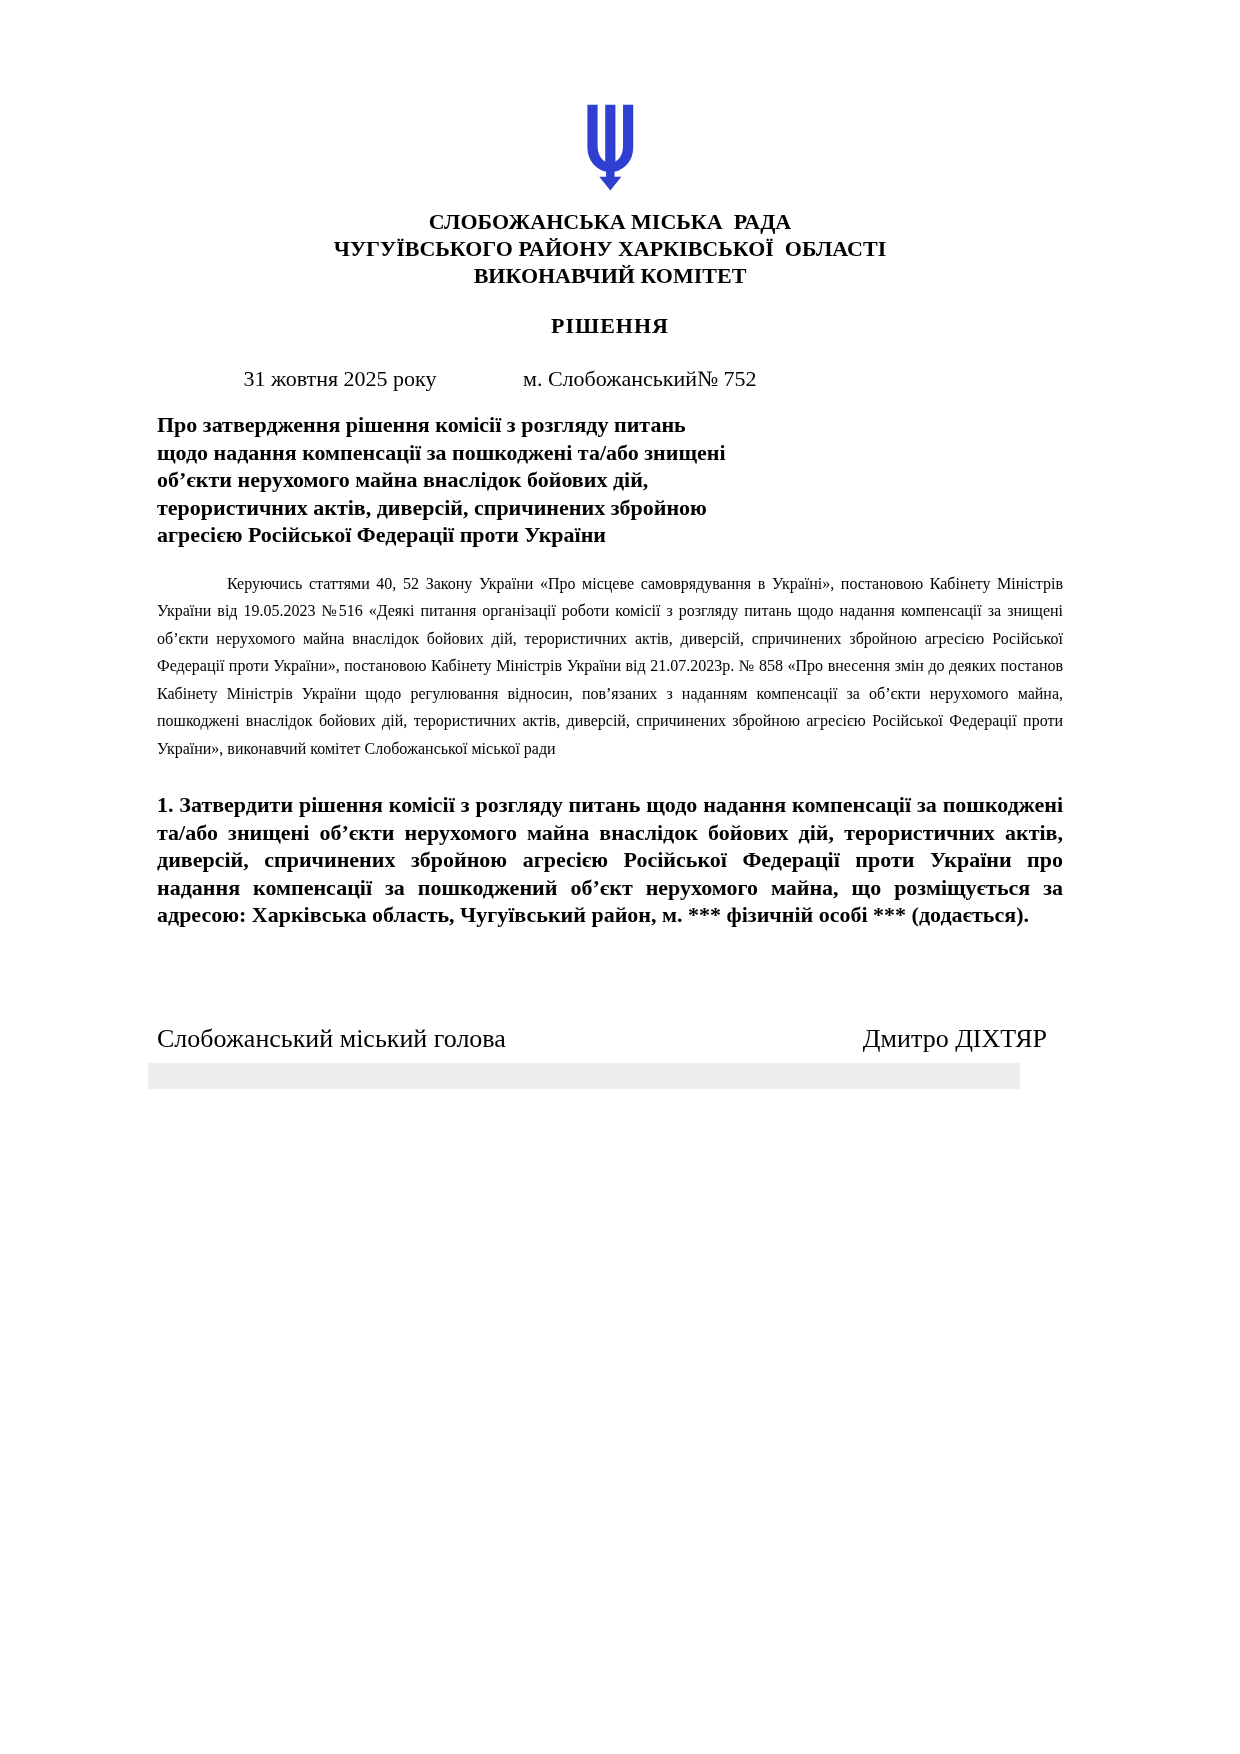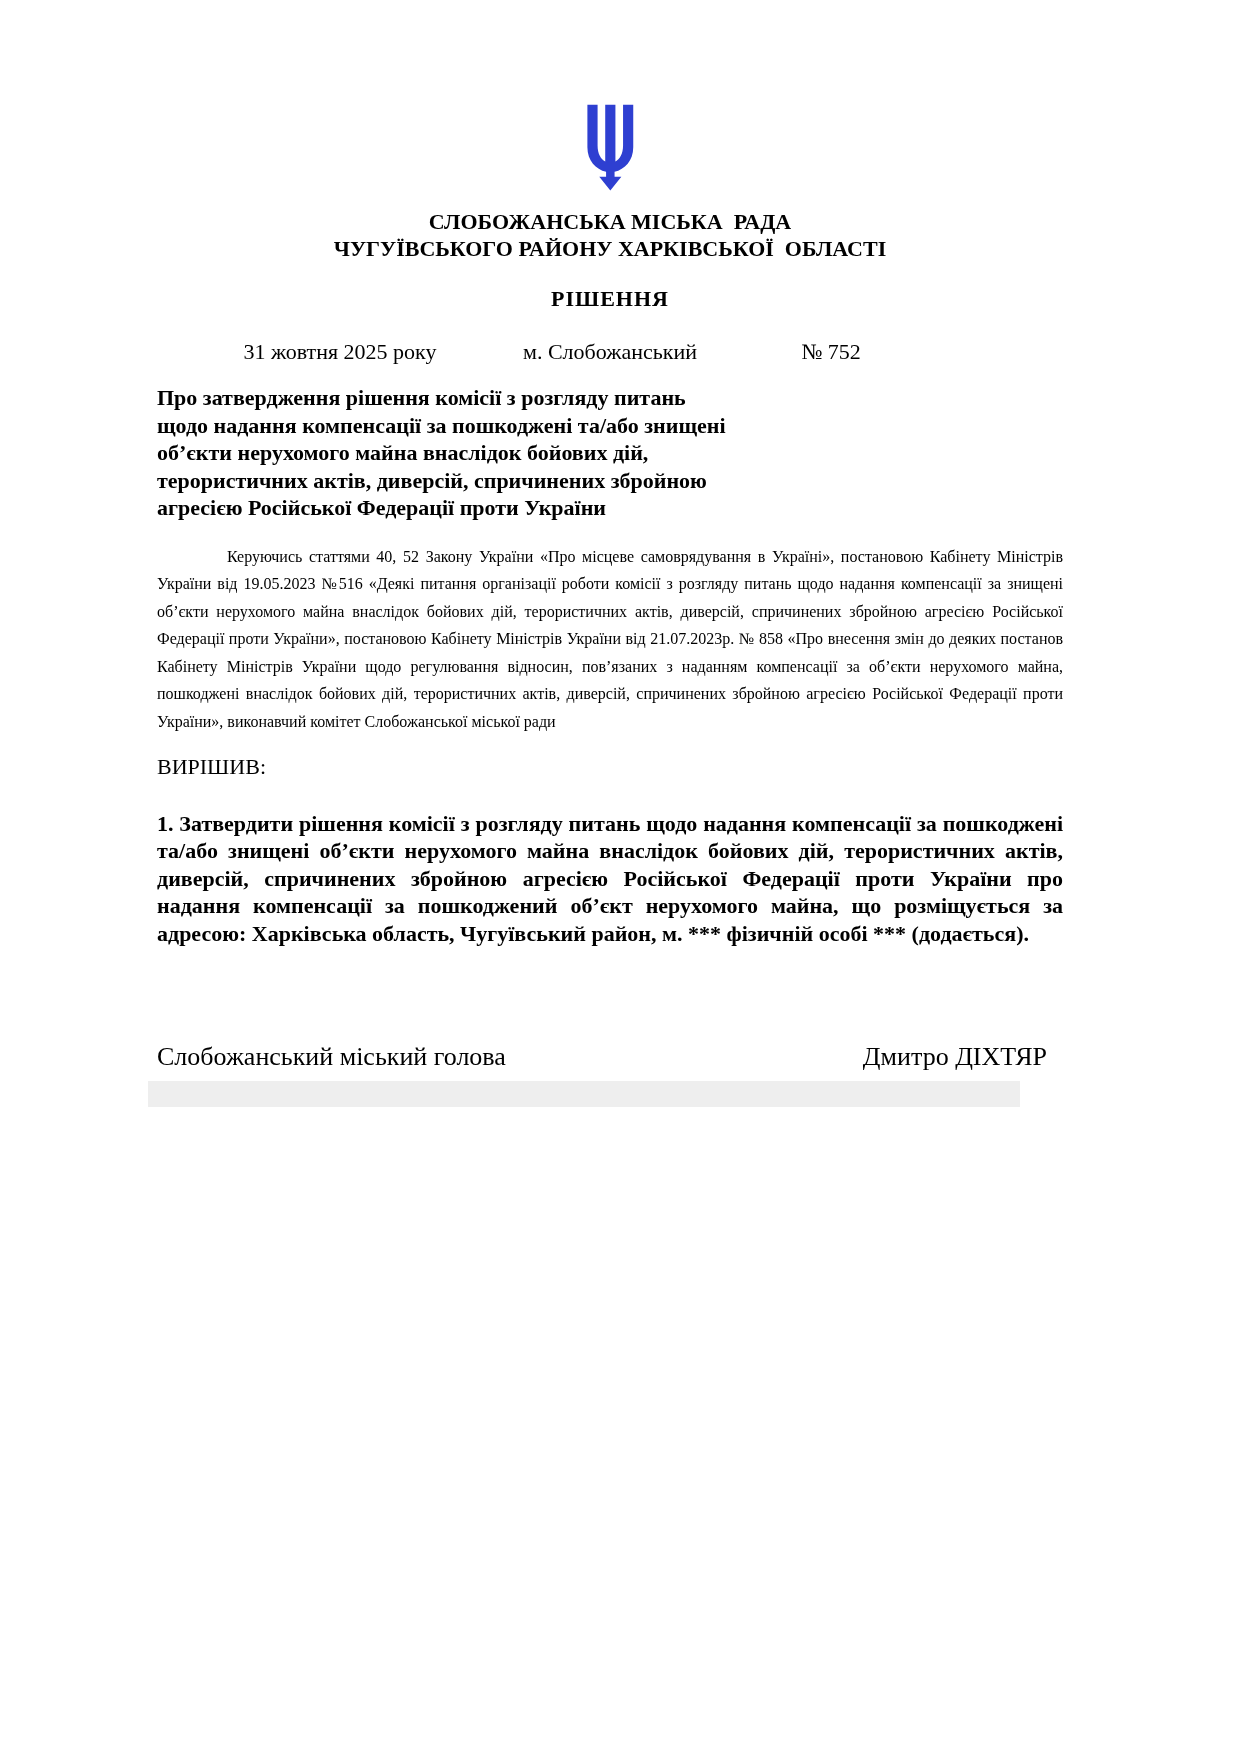--- a/index.html
+++ b/index.html
@@ -41,21 +41,21 @@
   .meta {
     display: grid;
     grid-template-columns: 1fr auto 1fr;
     align-items: baseline;
     font-size: 22px;
     line-height: 27px;
     margin-top: 26px;
   }
   .meta .m-left { text-align: center; }
   .meta .m-center { text-align: center; }
-  .meta .m-right { text-align: center; padding-right: 98px; }
+  .meta .m-right { text-align: left; padding-right: 98px; }
   .subject {
     font-weight: 700;
     font-size: 22px;
     line-height: 27.5px;
     margin-top: 19px;
     white-space: pre-line;
   }
   .preamble {
     font-size: 16px;
     line-height: 27.5px;
@@ -98,39 +98,39 @@
 
   <div class="emblem-wrap">
     <svg viewBox="0 0 62 106" xmlns="http://www.w3.org/2000/svg">
       <path d="M4,2 H16 V50 C16,60 20,66 25,69 V2 H37 V69 C42,66 46,60 46,50 V2 H58 V52 C58,68 48,78 36,81 V87 H44 L31,103 L18,87 H26 V81 C14,78 4,68 4,52 Z" fill="#2e3fd1"></path>
     </svg>
   </div>
 
   <div class="org-block">
     <div class="org">СЛОБОЖАНСЬКА МІСЬКА  РАДА</div>
     <div class="org">ЧУГУЇВСЬКОГО РАЙОНУ ХАРКІВСЬКОЇ  ОБЛАСТІ</div>
+    <div class="org">ВИКОНАВЧИЙ КОМІТЕТ</div>
   </div>
 
   <div class="doc-type">РІШЕННЯ</div>
 
   <div class="meta">
     <span class="m-left">31 жовтня 2025 року</span>
     <span class="m-center">м. Слобожанський</span>
     <span class="m-right">№ 752</span>
   </div>
 
   <div class="subject">Про затвердження рішення комісії з розгляду питань
 щодо надання компенсації за пошкоджені та/або знищені
 об’єкти нерухомого майна внаслідок бойових дій,
 терористичних актів, диверсій, спричинених збройною
 агресією Російської Федерації проти України</div>
 
   <p class="preamble">Керуючись статтями 40, 52 Закону України «Про місцеве самоврядування в Україні», постановою Кабінету Міністрів України від 19.05.2023 №516 «Деякі питання організації роботи комісії з розгляду питань щодо надання компенсації за знищені об’єкти нерухомого майна внаслідок бойових дій, терористичних актів, диверсій, спричинених збройною агресією Російської Федерації проти України», постановою Кабінету Міністрів України від 21.07.2023р. № 858 «Про внесення змін до деяких постанов Кабінету Міністрів України щодо регулювання відносин, пов’язаних з наданням компенсації за об’єкти нерухомого майна, пошкоджені внаслідок бойових дій, терористичних актів, диверсій, спричинених збройною агресією Російської Федерації проти України», виконавчий комітет Слобожанської міської ради</p>
 
-  <p class="resolved">ВИРІШИВ:</p>
 
   <p class="item item-first">1. Затвердити рішення комісії з розгляду питань щодо надання компенсації за пошкоджені та/або знищені об’єкти нерухомого майна внаслідок бойових дій, терористичних актів, диверсій, спричинених збройною агресією Російської Федерації проти України про надання компенсації за пошкоджений об’єкт нерухомого майна, що розміщується за адресою: Харківська область, Чугуївський район, м. *** фізичній особі *** (додається).</p>
 
   <div class="sig-row">
     <span>Слобожанський міський голова</span>
     <span>Дмитро ДІХТЯР</span>
   </div>
 
   <div class="gray-bar" style="background: rgb(238, 238, 238);"></div>
 

